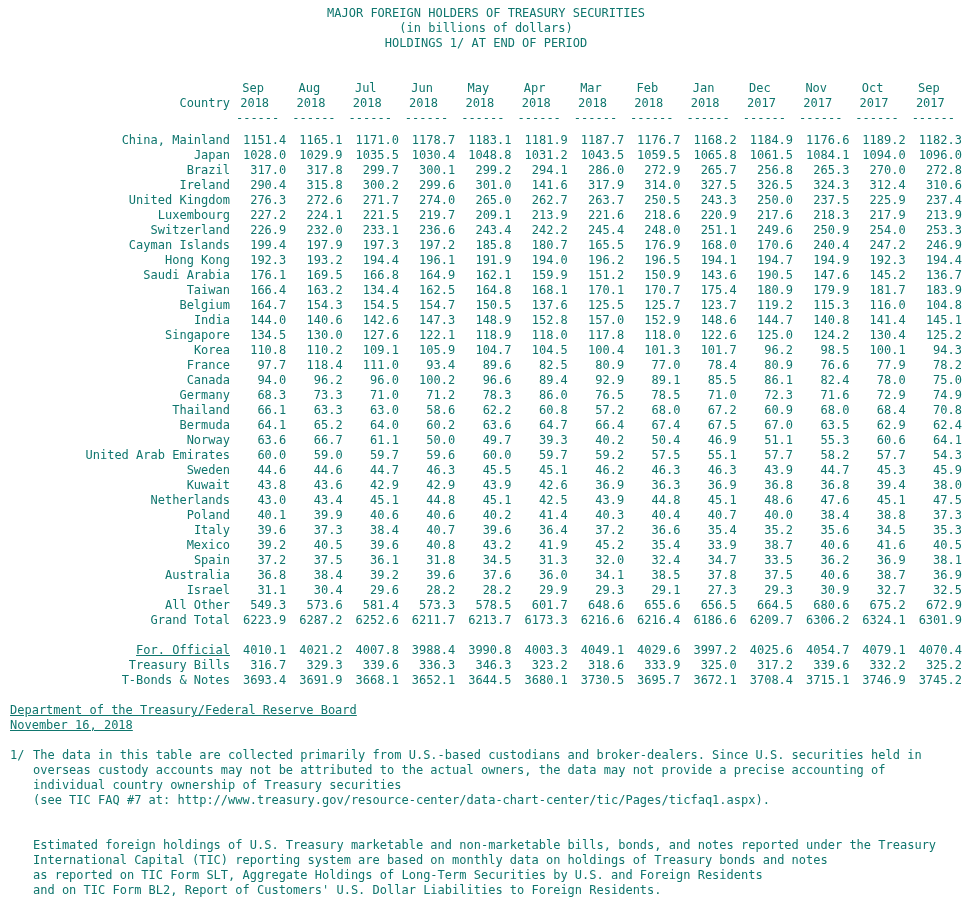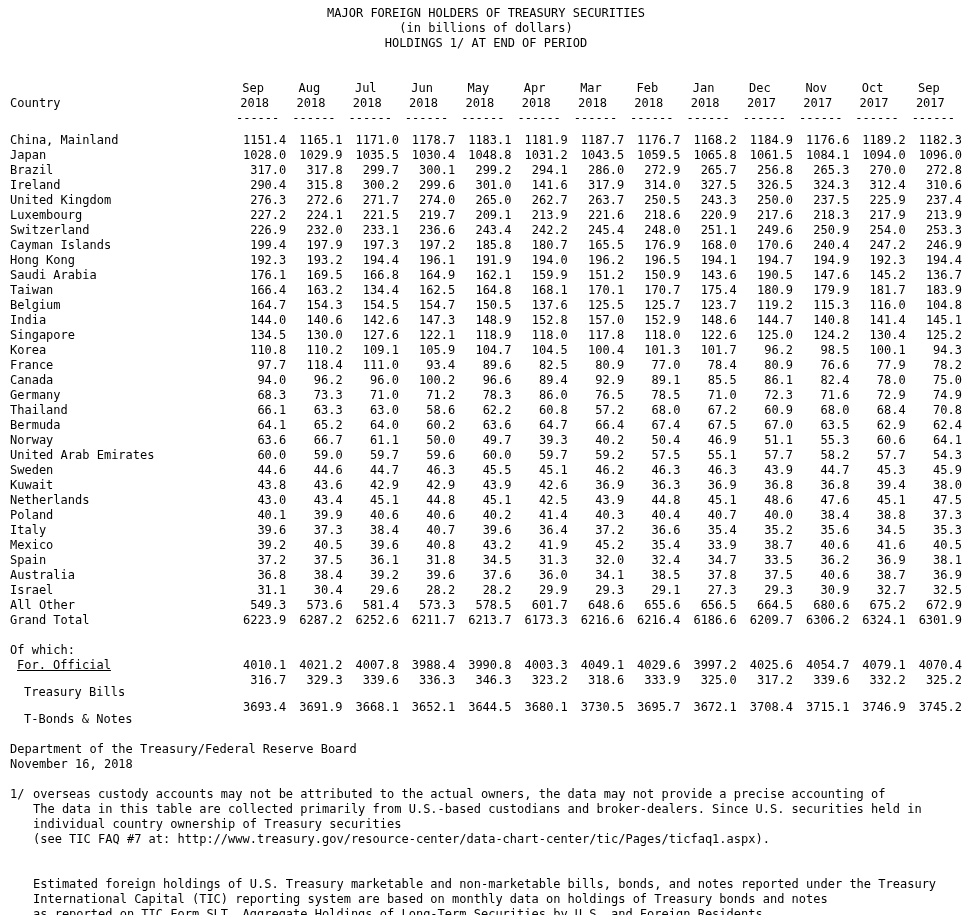--- a/index.html
+++ b/index.html
@@ -1,38 +1,38 @@
 <!DOCTYPE html>
 <html><head>
 <meta charset="utf-8">
 <style>
   html,body{margin:0;padding:0;background:#ffffff;}
   .page{
     width:977px;height:915px;box-sizing:border-box;
-    background:#ffffff;color:#000000;
+    background:#ffffff;color:#0f766e;
     font-family:"DejaVu Sans Mono","Liberation Mono",monospace;
     font-size:12px;line-height:15px;
     padding:6px 15px 0 10px;overflow:hidden;position:relative;
   }
   .title-block{text-align:center;}
   .title-block div{white-space:pre;}
   .grid{display:grid;grid-template-columns:220px repeat(13,1fr);}
   .grid .cell{white-space:pre;overflow:hidden;}
   .cell.num{text-align:right;}
   .cell.hdr-month{text-align:center;padding-right:10px;}
   .cell.hdr-year{text-align:center;padding-right:7px;}
   .cell.hdr-dash{text-align:right;padding-right:7px;}
-  .cell.country{text-align:left;}
+  .cell.country{text-align:right;}
   .cell.indent1{padding-left:7px;text-decoration:underline;}
-  .cell.indent2{padding-left:14px;margin-top:12px;}
+  .cell.indent2{padding-left:14px;}
   .table-header{margin-top:30px;}
   .table-body{margin-top:7px;}
   .ofwhich{margin-top:15px;}
   .source-block{margin-top:15px;}
-  .source-block div{white-space:pre;}
+  .source-block div{white-space:pre;text-decoration:underline;}
   .footnote{margin-top:15px;position:relative;padding-left:23px;}
   .footnote .marker{position:absolute;left:0;top:0;}
   .footnote .fline{white-space:pre;}
   .pgap{height:30px;}
 </style>
 </head>
 <body>
 
 <div class="page">
 
@@ -618,23 +618,20 @@
         <span class="cell num">6216.4</span>
         <span class="cell num">6186.6</span>
         <span class="cell num">6209.7</span>
         <span class="cell num">6306.2</span>
         <span class="cell num">6324.1</span>
         <span class="cell num">6301.9</span>
       </div>
     </div>
 
   <div class="ofwhich">
-    <div class="grid">
-        <span class="cell country">Of which:</span>
-      </div>
     <div>
         <div class="grid">
           <span class="cell country indent1">For. Official</span>
           <span class="cell num">4010.1</span>
           <span class="cell num">4021.2</span>
           <span class="cell num">4007.8</span>
           <span class="cell num">3988.4</span>
           <span class="cell num">3990.8</span>
           <span class="cell num">4003.3</span>
           <span class="cell num">4049.1</span>
@@ -681,22 +678,22 @@
   </div>
 
   <div class="source-block">
     <div>Department of the Treasury/Federal Reserve Board</div>
     <div>November 16, 2018</div>
   </div>
 
   <div class="footnote">
     <span class="marker">1/</span>
     <div>
+        <div class="fline">The data in this table are collected primarily from U.S.-based custodians and broker-dealers. Since U.S. securities held in</div>
         <div class="fline">overseas custody accounts may not be attributed to the actual owners, the data may not provide a precise accounting of</div>
-        <div class="fline">The data in this table are collected primarily from U.S.-based custodians and broker-dealers. Since U.S. securities held in</div>
         <div class="fline">individual country ownership of Treasury securities</div>
         <div class="fline">(see TIC FAQ #7 at: http://www.treasury.gov/resource-center/data-chart-center/tic/Pages/ticfaq1.aspx).</div>
         <div class="pgap"></div>
         <div class="fline">Estimated foreign holdings of U.S. Treasury marketable and non-marketable bills, bonds, and notes reported under the Treasury</div>
         <div class="fline">International Capital (TIC) reporting system are based on monthly data on holdings of Treasury bonds and notes</div>
         <div class="fline">as reported on TIC Form SLT, Aggregate Holdings of Long-Term Securities by U.S. and Foreign Residents</div>
         <div class="fline">and on TIC Form BL2, Report of Customers' U.S. Dollar Liabilities to Foreign Residents.</div>
       </div>
   </div>
 

